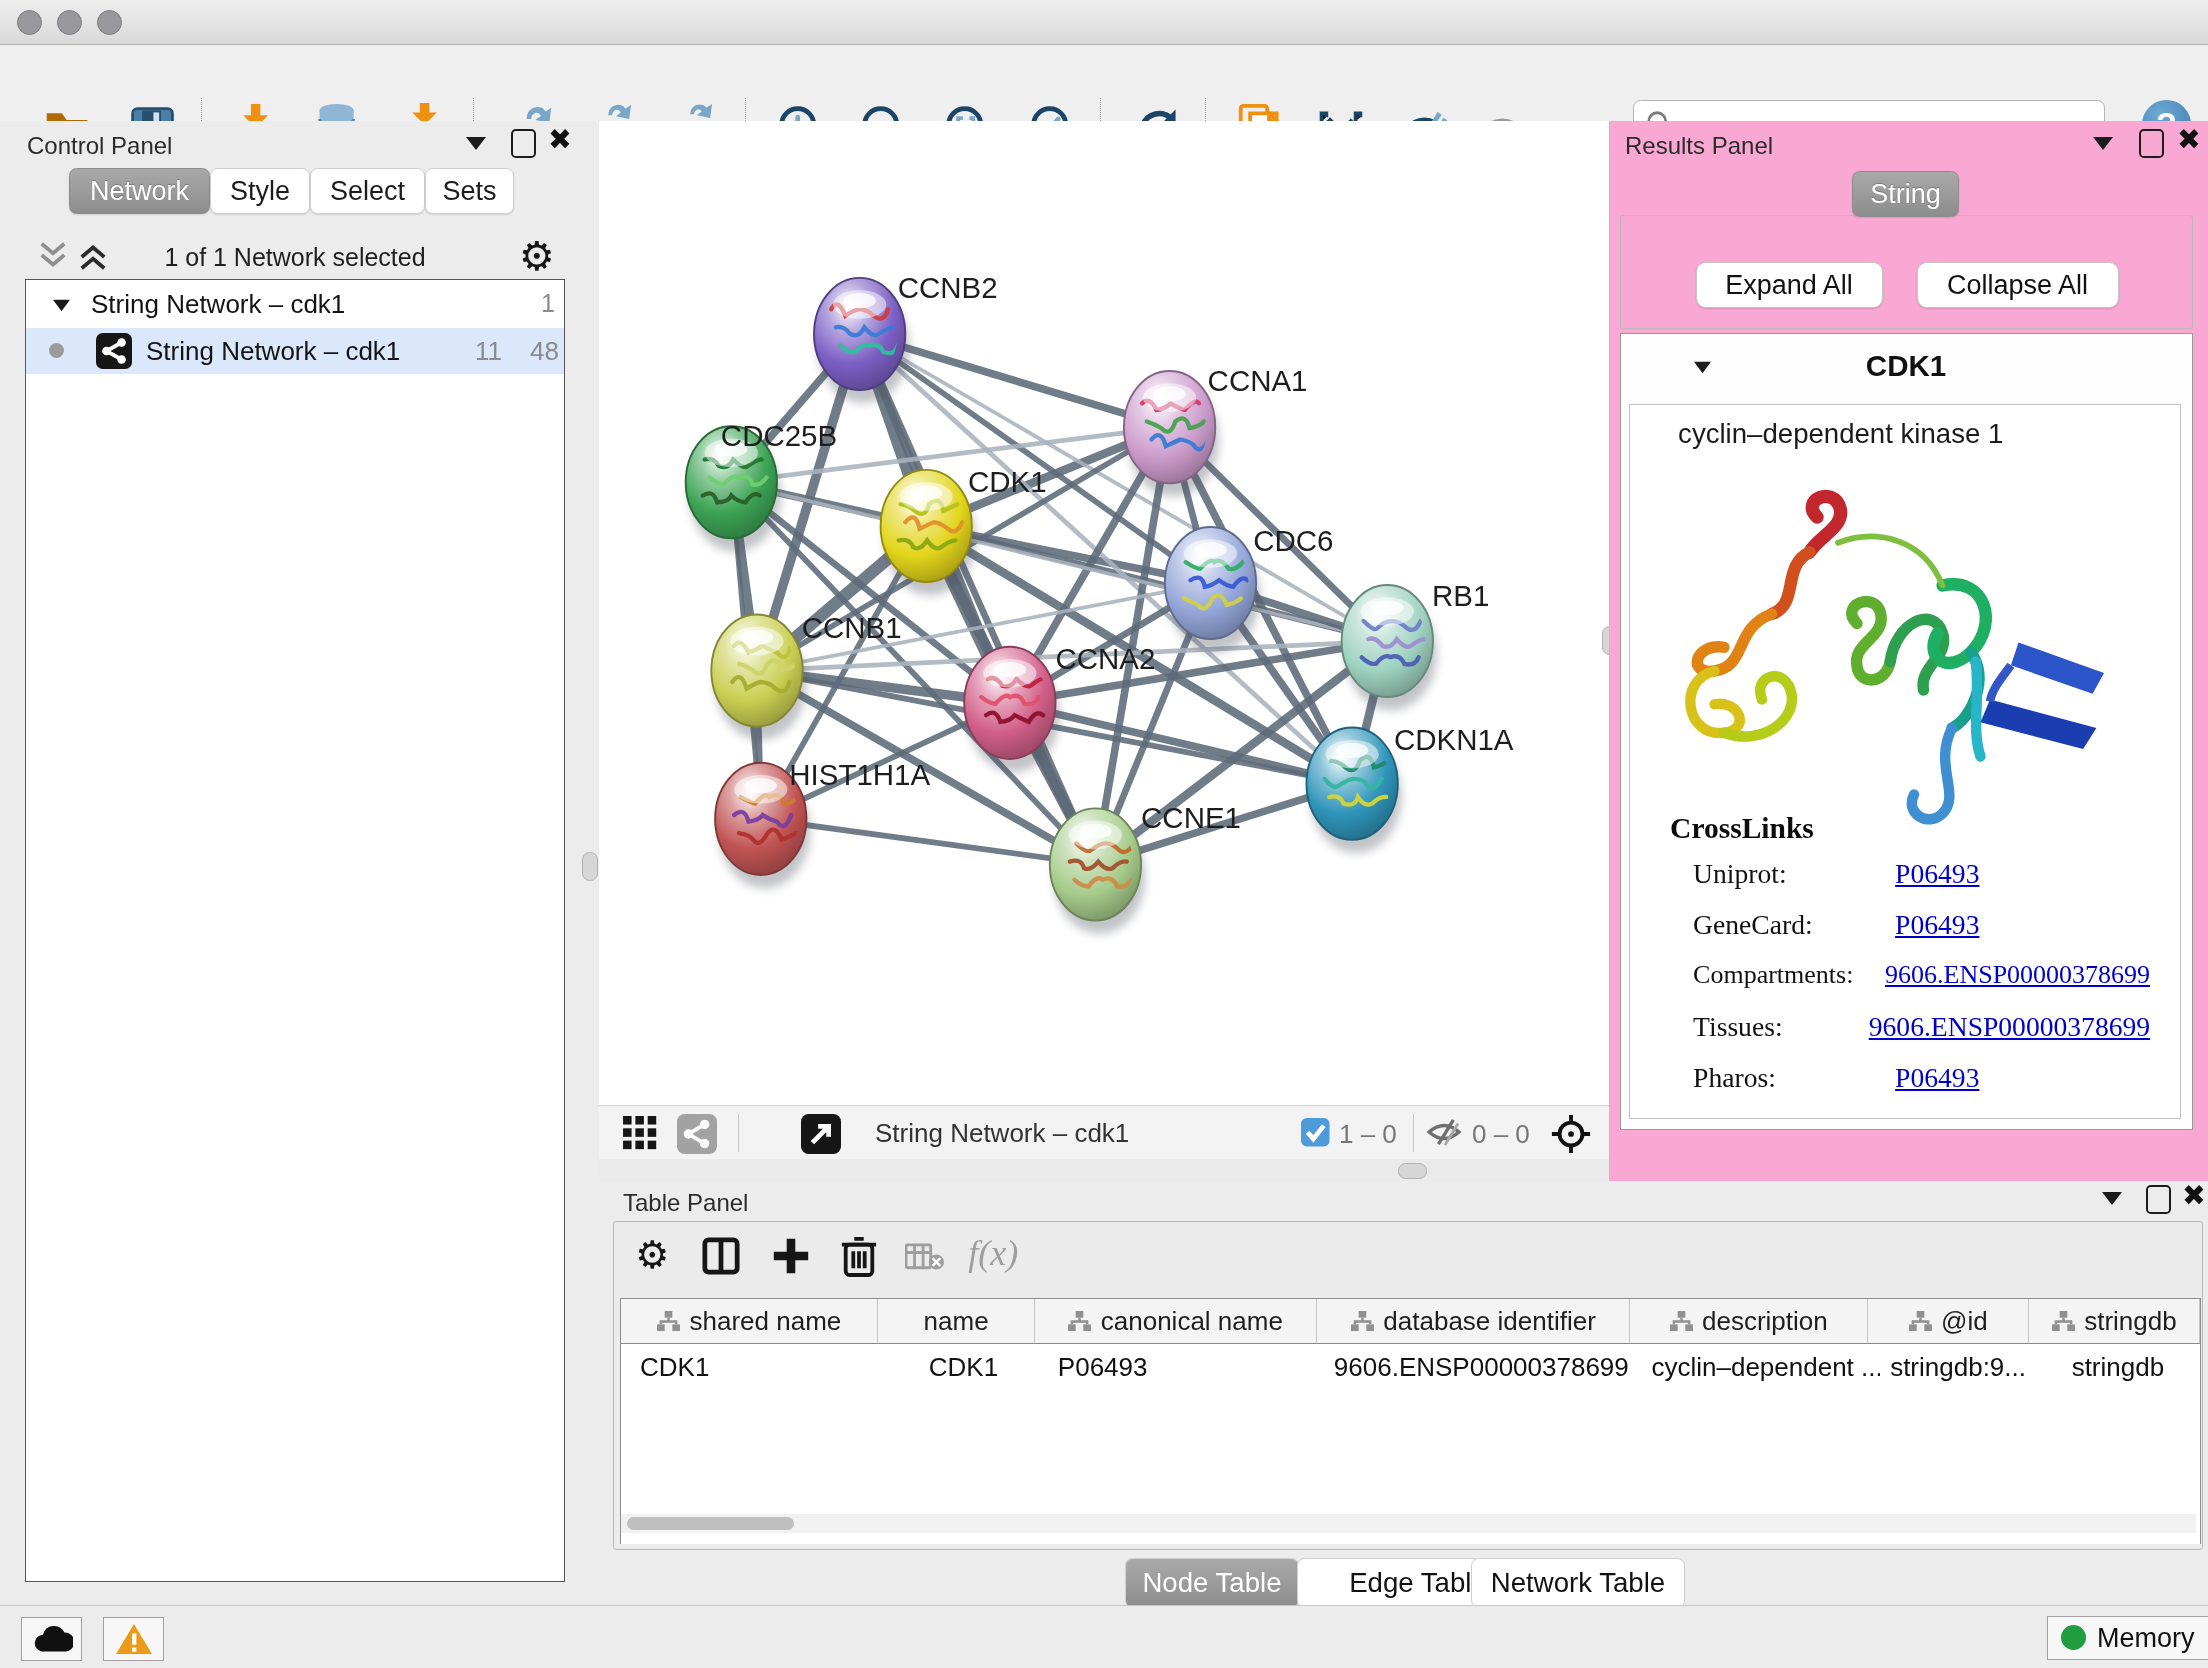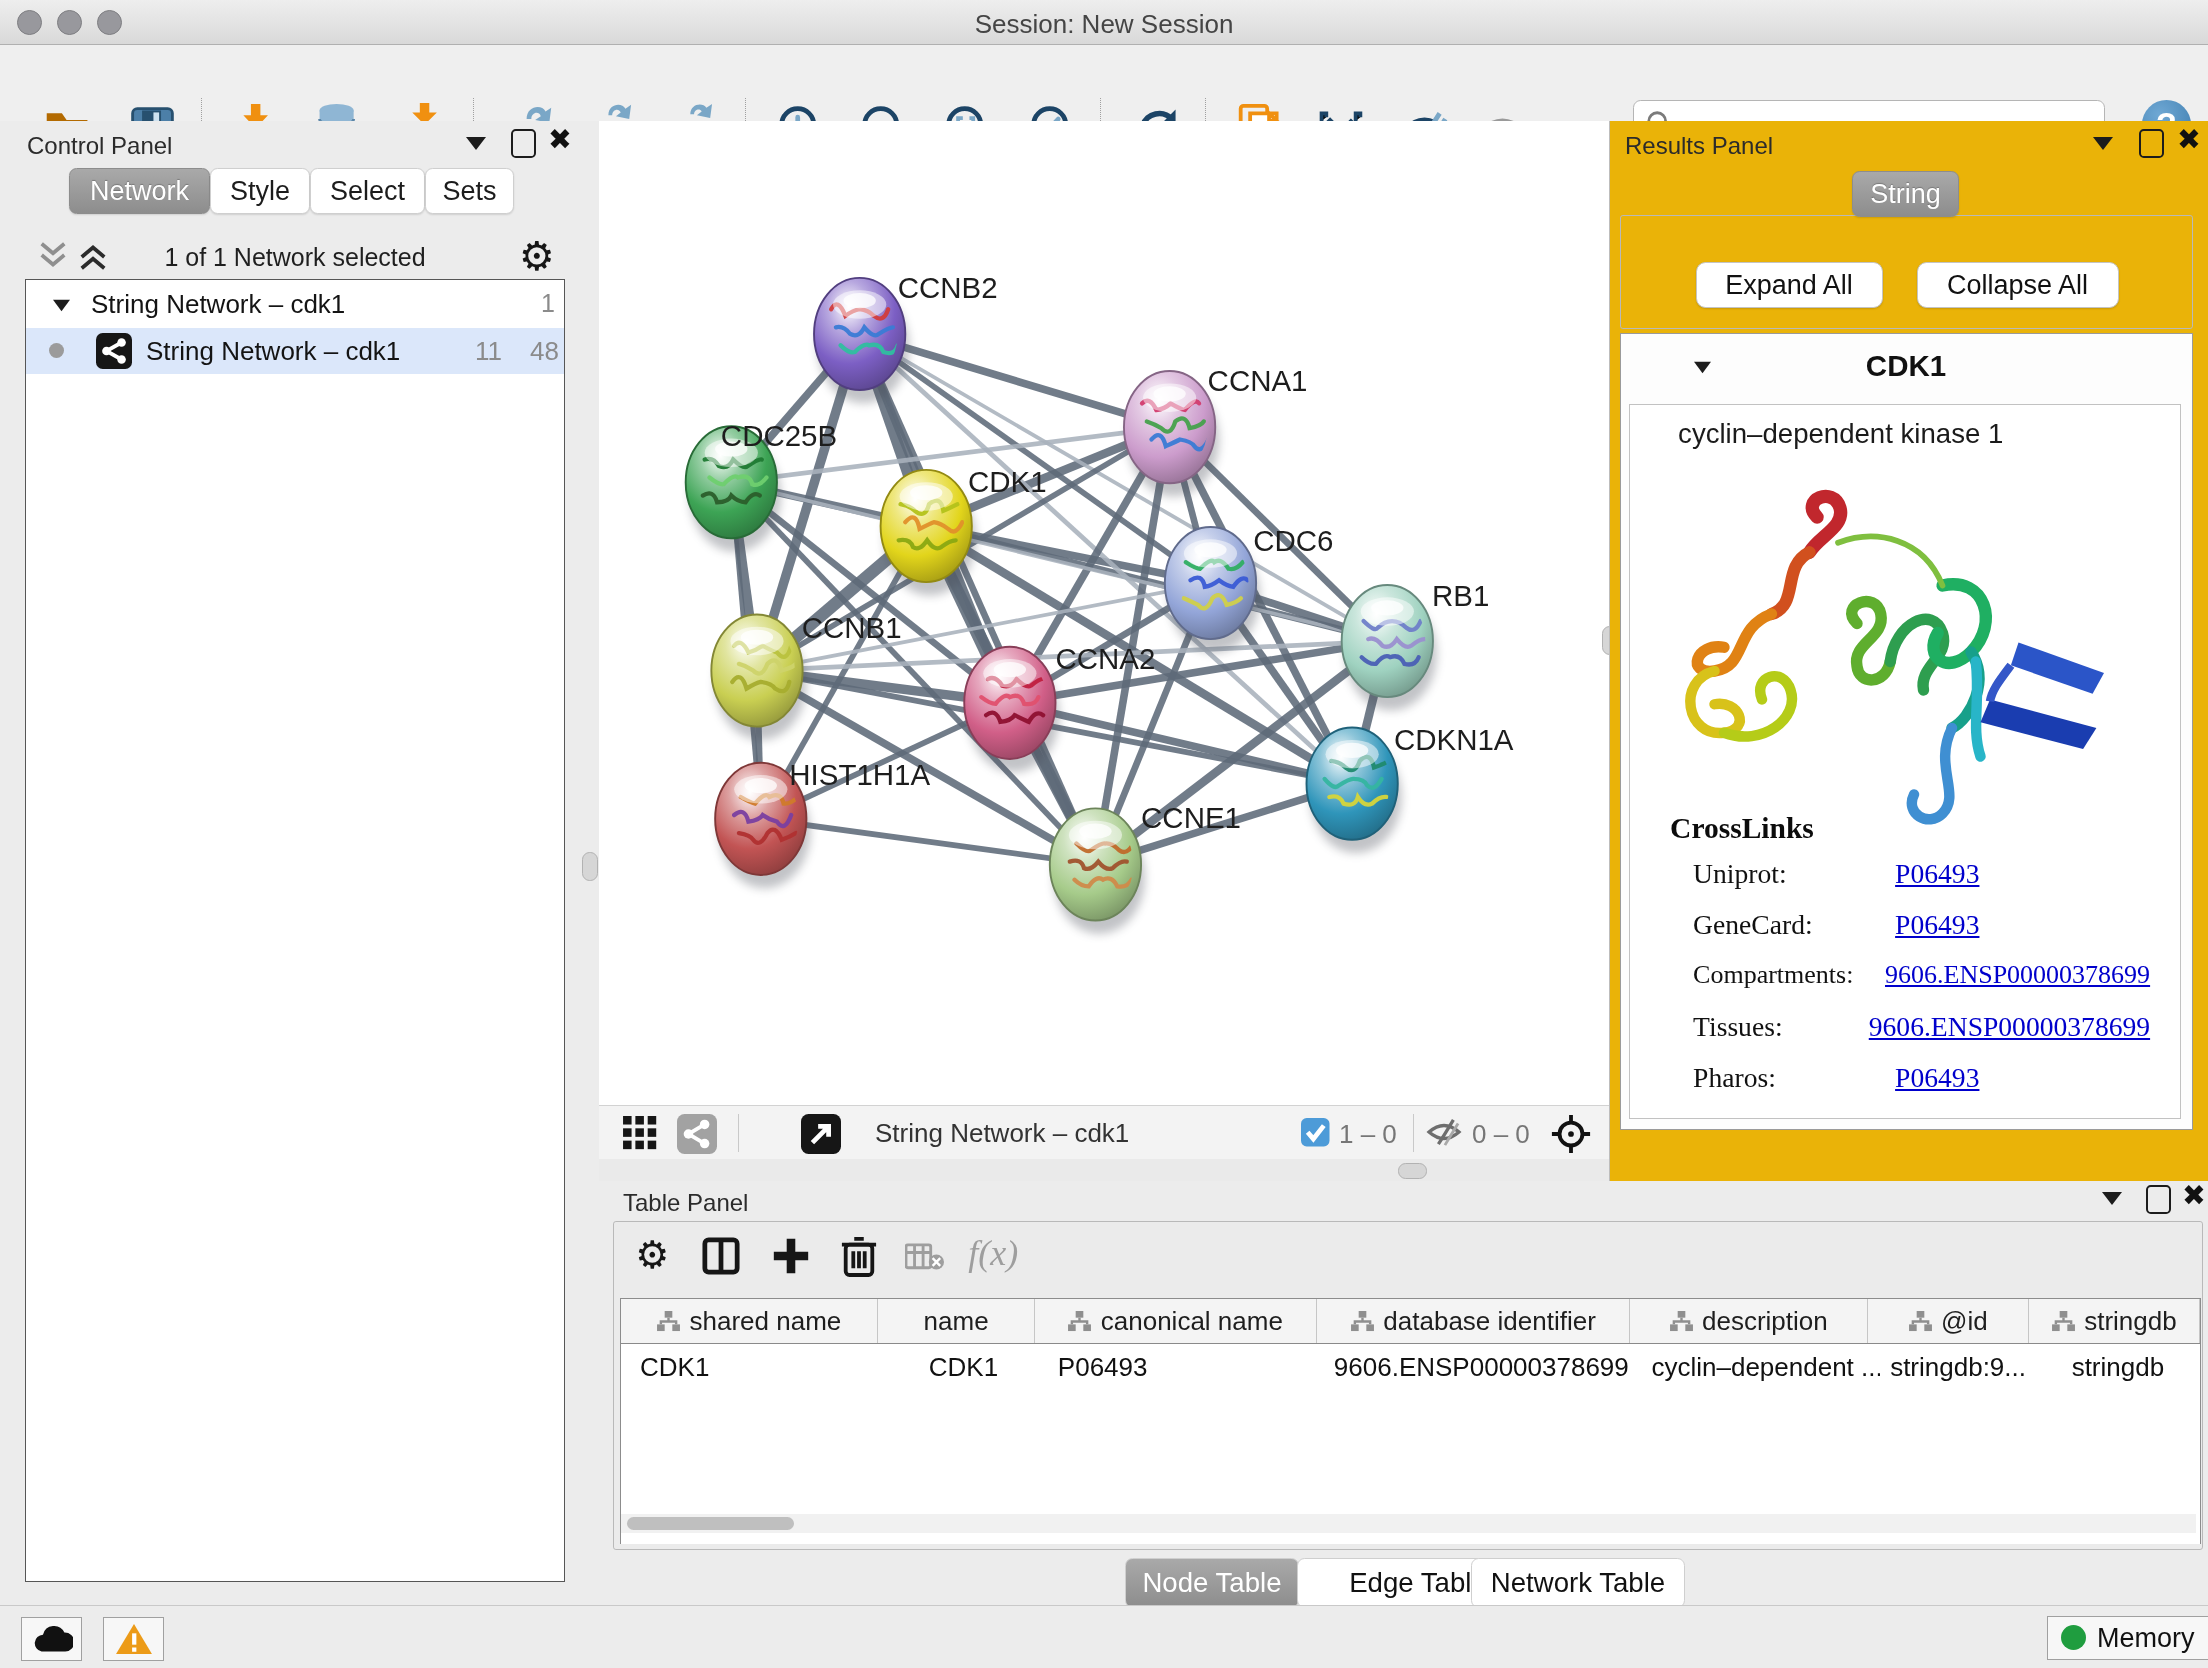--- a/index.html
+++ b/index.html
@@ -31,21 +31,21 @@
   .treerow.sel{background:#dbe7fa;}
   .count{color:#8b8b8b;}
   .shareicon{background:#161616;border-radius:6.7px;}
   
   .canvas{left:599px;top:121px;width:1010px;height:984px;background:#ffffff;}
   .viewbar{left:599px;top:1105px;width:1010px;height:53px;background:#f3f3f3;border-top:1px solid #d2d2d2;border-bottom:1px solid #bdbdbd;}
   .vsep{top:7.6px;height:38px;border-left:1px solid #c9c9c9;width:0;}
   .hsplit{left:599px;top:1159px;width:1010px;height:22px;background:#eaeaea;}
   .pill{background:#d6d6d6;border:1px solid #b2b2b2;border-radius:7.6px;}
   
-  .results{left:1609px;top:121px;width:599px;height:1060px;background:#eab308;border-left:1px solid #bdbdbd;}
+  .results{left:1609px;top:121px;width:599px;height:1060px;background:#f9a8d4;border-left:1px solid #bdbdbd;}
   .rbox1{left:9.5px;top:94px;width:571px;height:112px;border:1.9px solid #b9b9b9;border-radius:2.9px;}
   .rbtn{background:#fff;border:1px solid #c4c4c4;border-radius:9.5px;font-size:27px;color:#111;text-align:center;line-height:44px;box-shadow:0 1px 1.9px rgba(0,0,0,.15);}
   .rbox2{left:9.5px;top:212px;width:571px;height:795px;border:1.9px solid #9a9a9a;background:#fdfdfd;}
   .rinner{left:8.6px;top:70px;width:550px;height:713px;border:1px solid #c2c2c2;background:#fff;}
   .serif{font-family:"Liberation Serif","DejaVu Serif",serif;}
   .xlink{color:#0000cc;text-decoration:underline;}
   
   .tablepanel{left:599px;top:1181px;width:1609px;height:424px;background:#ececec;}
   .tp-outer{left:14.3px;top:40px;width:1588px;height:327px;background:#ebebeb;border:1.9px solid #b9b9b9;border-radius:2.9px;}
   .thead{display:flex;background:#f4f4f4;border-bottom:1.9px solid #8a8a8a;height:44px;}
@@ -62,21 +62,20 @@
 </style>
 </head>
 <body>
 
 <div id="win">
 
   <div class="abs titlebar">
     <div class="abs tl" style="left:17px;"></div>
     <div class="abs tl" style="left:57px;"></div>
     <div class="abs tl" style="left:97px;"></div>
-    <div class="abs title-text">Session: New Session</div>
   </div>
 
   <div class="abs toolbar">
     <svg class="abs tbi" style="left:42px;" viewBox="0 0 56 56">
         <path d="M5 12 h16 l5 7 h22 v28 H5 z" fill="#b36a00"></path>
         <path d="M10 24 h40 l-7 23 H4 z" fill="#f0a035"></path>
       </svg>
     <svg class="abs tbi" style="left:126px;" viewBox="0 0 56 56">
         <rect x="7" y="7" width="42" height="42" rx="5" fill="#4c7fa8" stroke="#27506f" stroke-width="3"></rect>
         <rect x="17" y="9" width="20" height="15" fill="#27506f"></rect>

